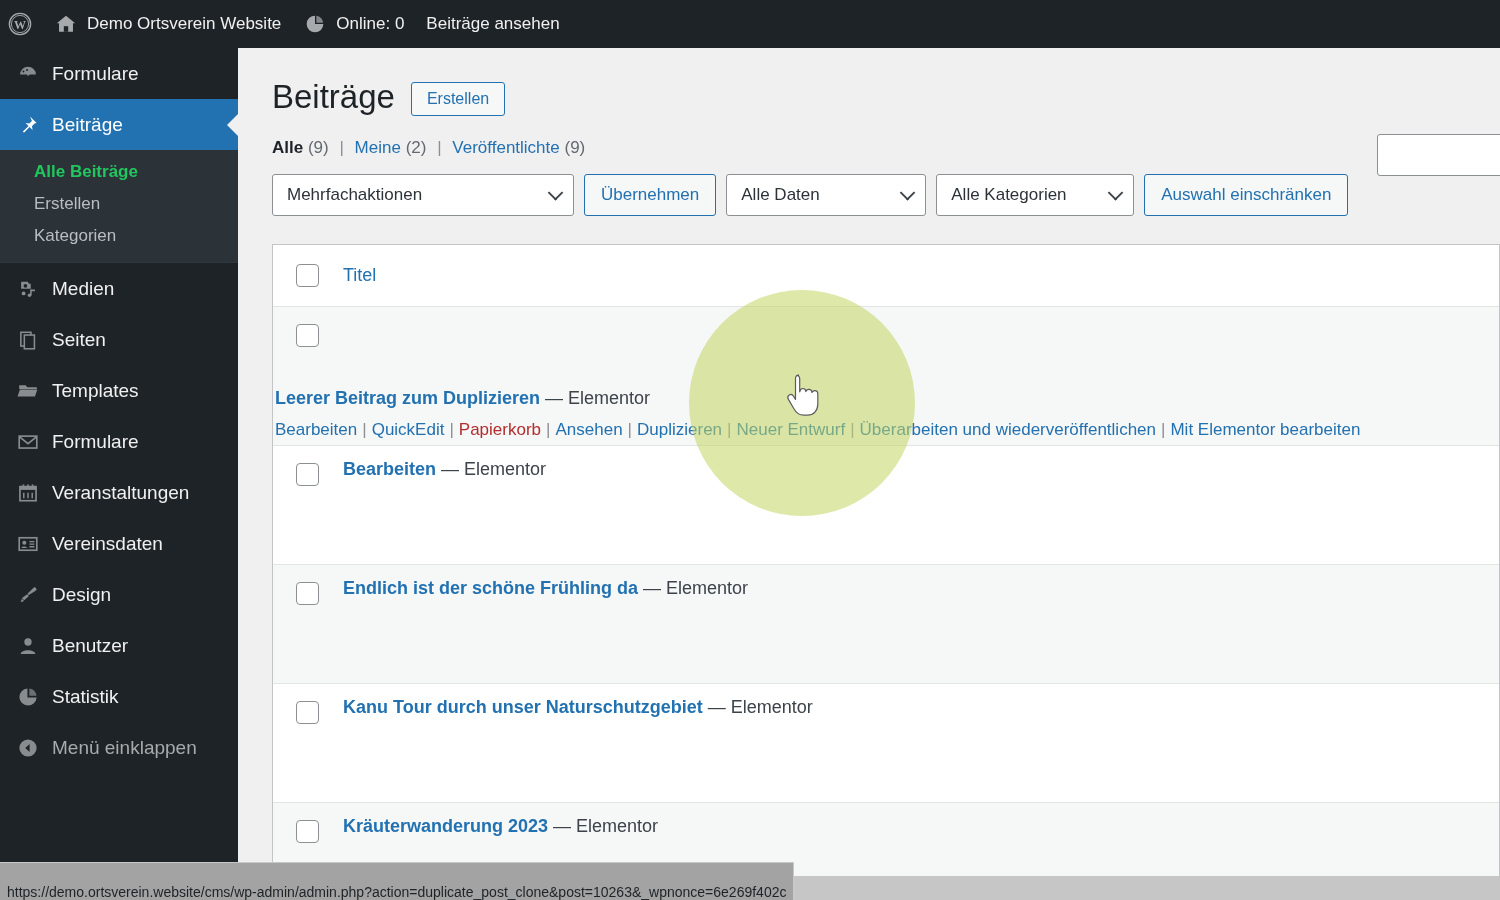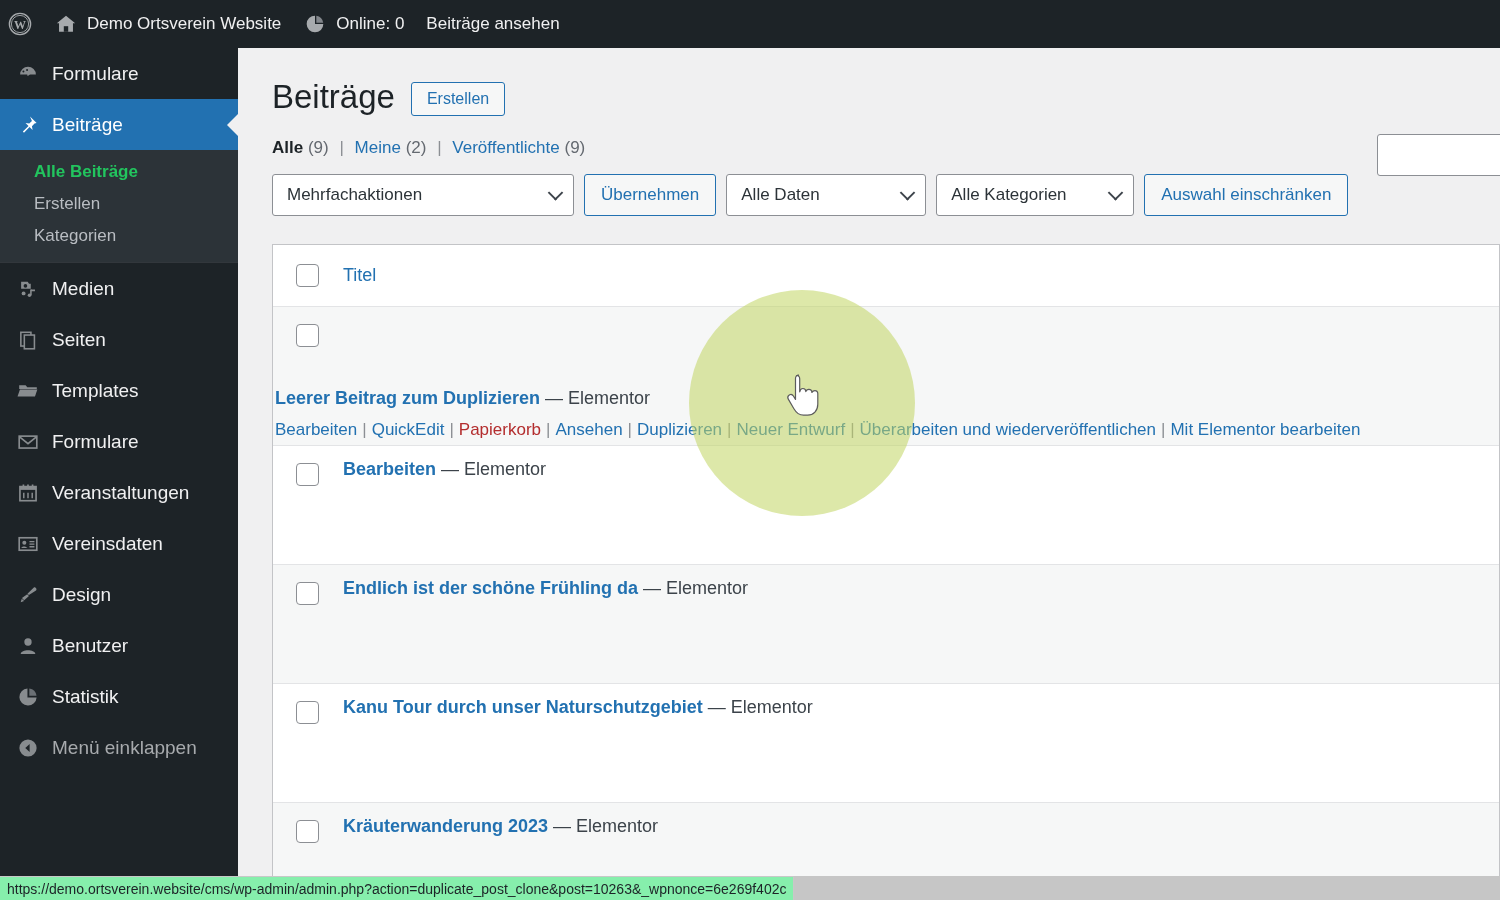--- a/index.html
+++ b/index.html
@@ -225,28 +225,28 @@
     left: 784px; top: 372px;
     width: 40px; height: 52px;
     z-index: 51;
     pointer-events: none;
   }
 
   
   #statusbar {
     position: absolute;
     left: 0; bottom: 0;
-    height: 24px;
+    height: 38px;
     max-width: 852px;
-    background: #86efac;
+    background: #a3a3a3;
     border-top: 1px solid #c8c8c8;
     border-right: 1px solid #c8c8c8;
     color: #1d2327;
     font-size: 14px;
-    display: flex; align-items: center;
+    display: flex; align-items: flex-end;
     padding: 0 7px;
     white-space: nowrap;
     z-index: 60;
   }
   
   #bottomstrip {
     position: absolute; left: 0; bottom: 0;
     width: 1500px; height: 24px;
     background: #c6c6c6;
     z-index: 55;

